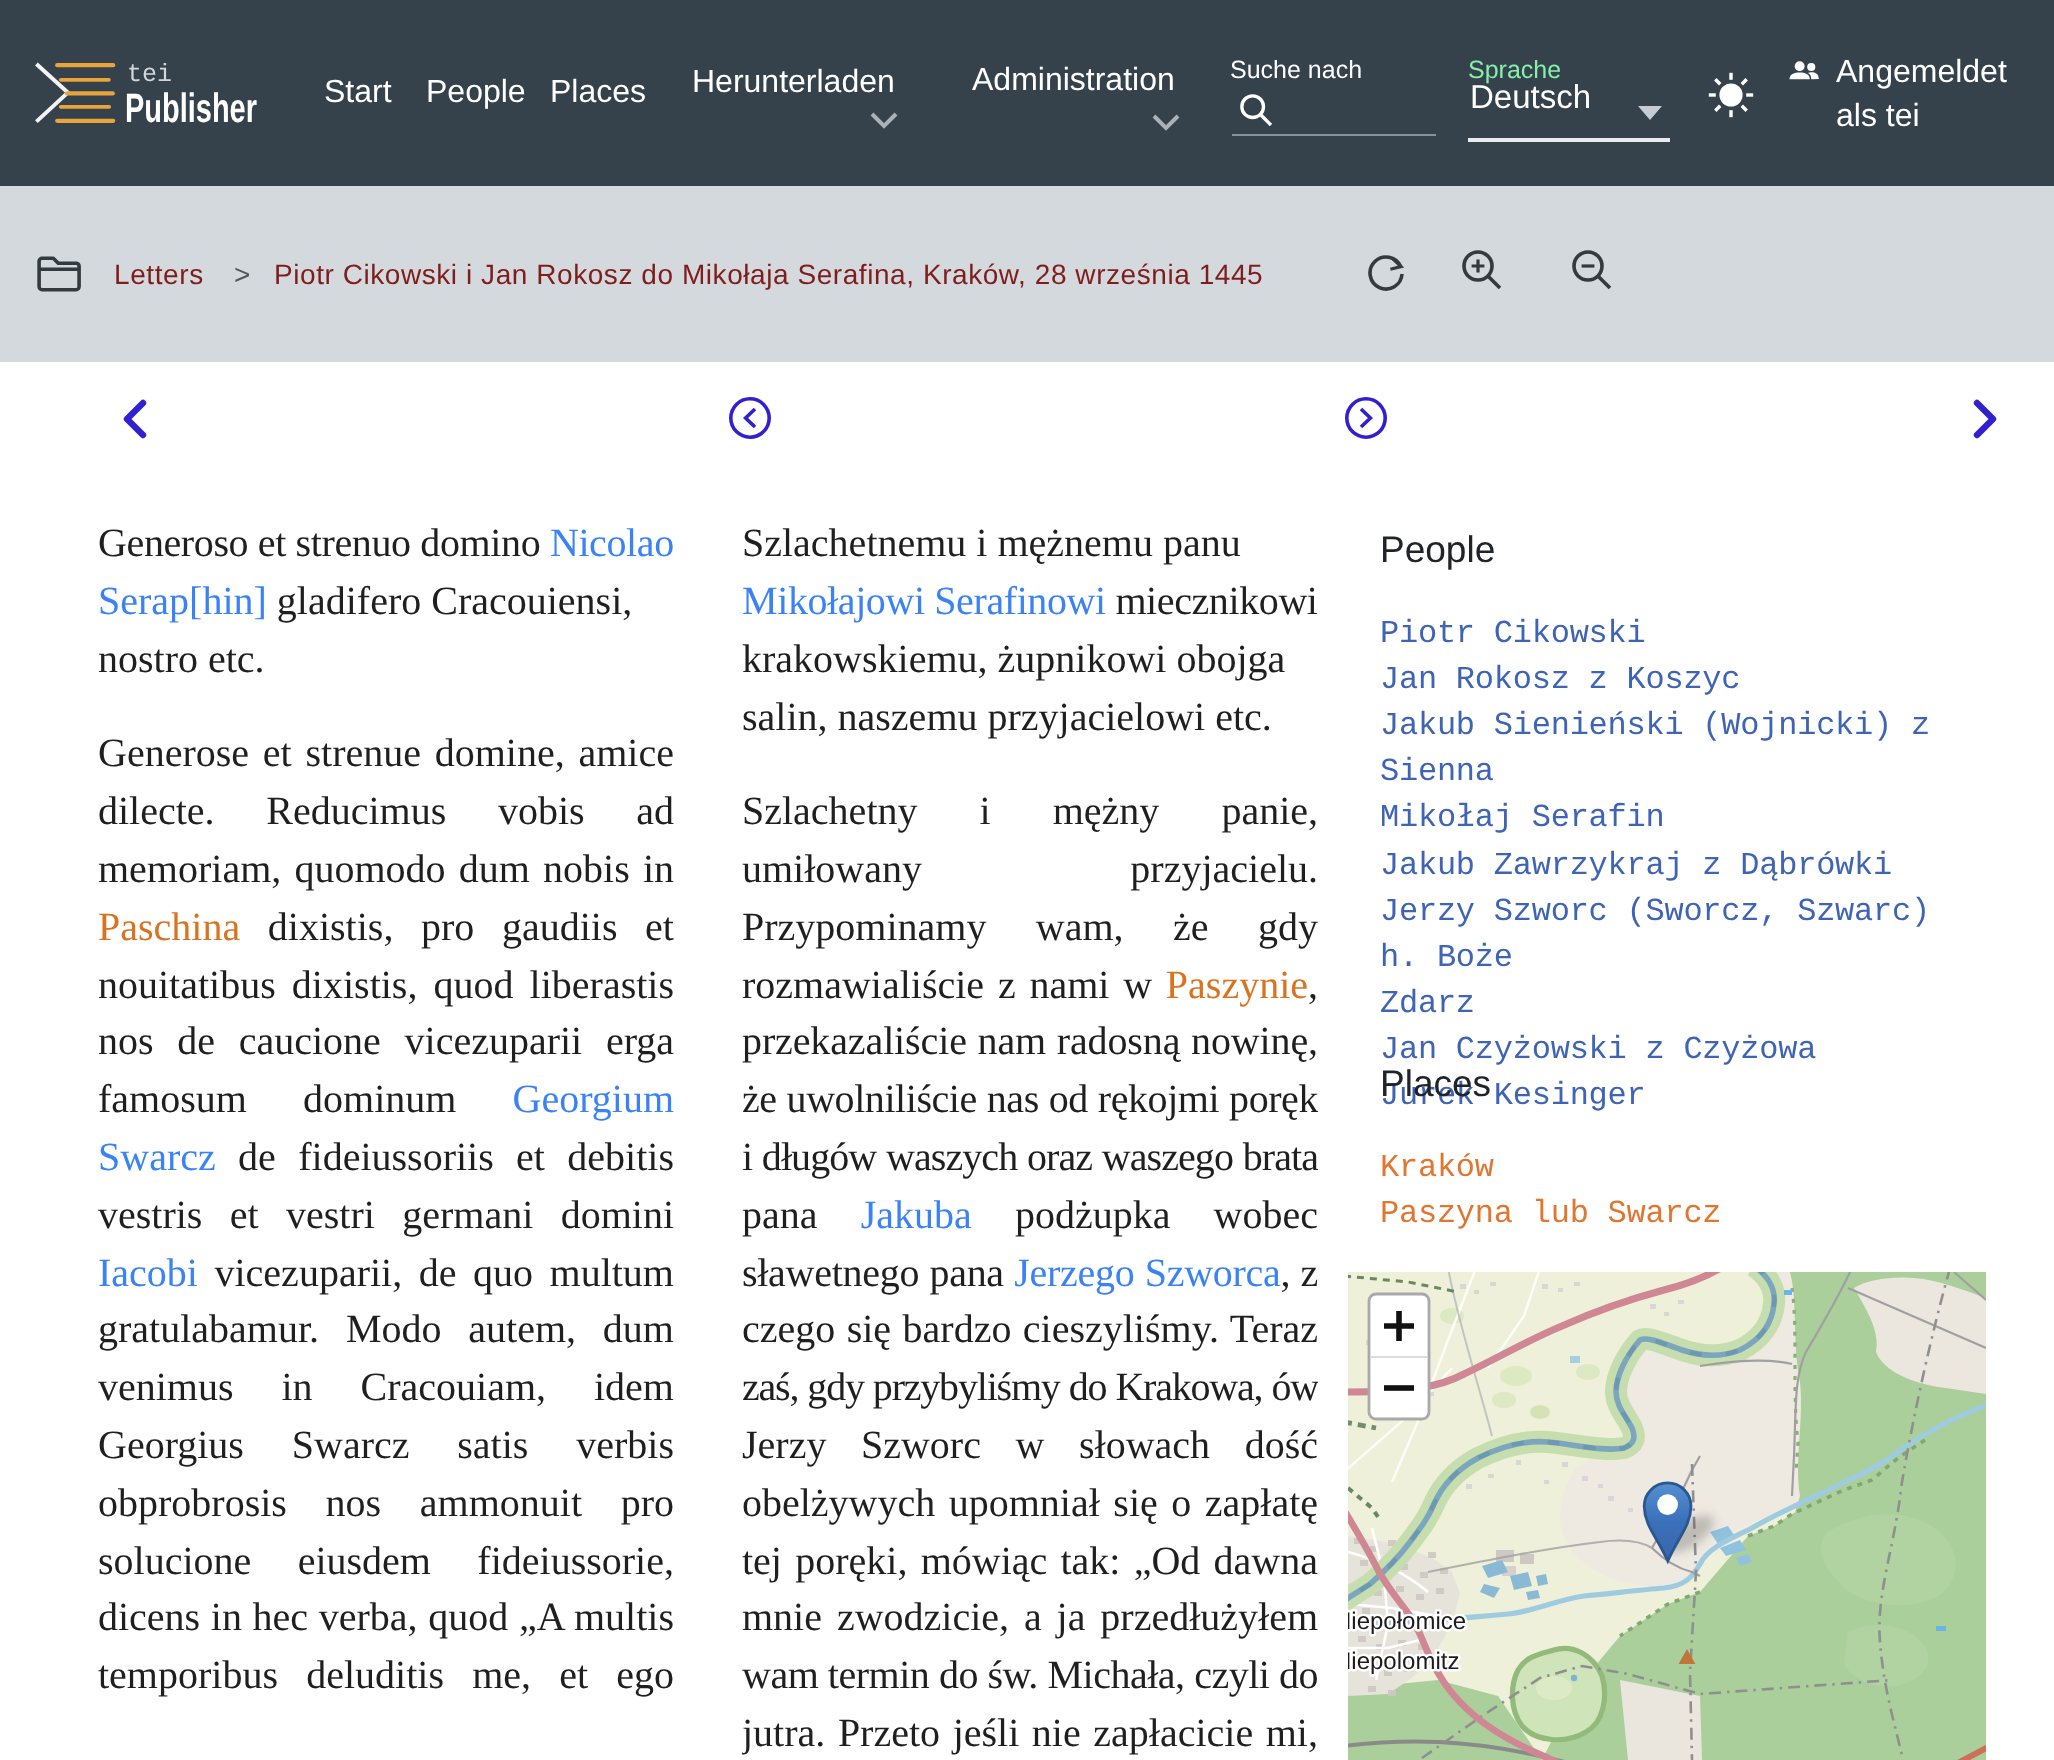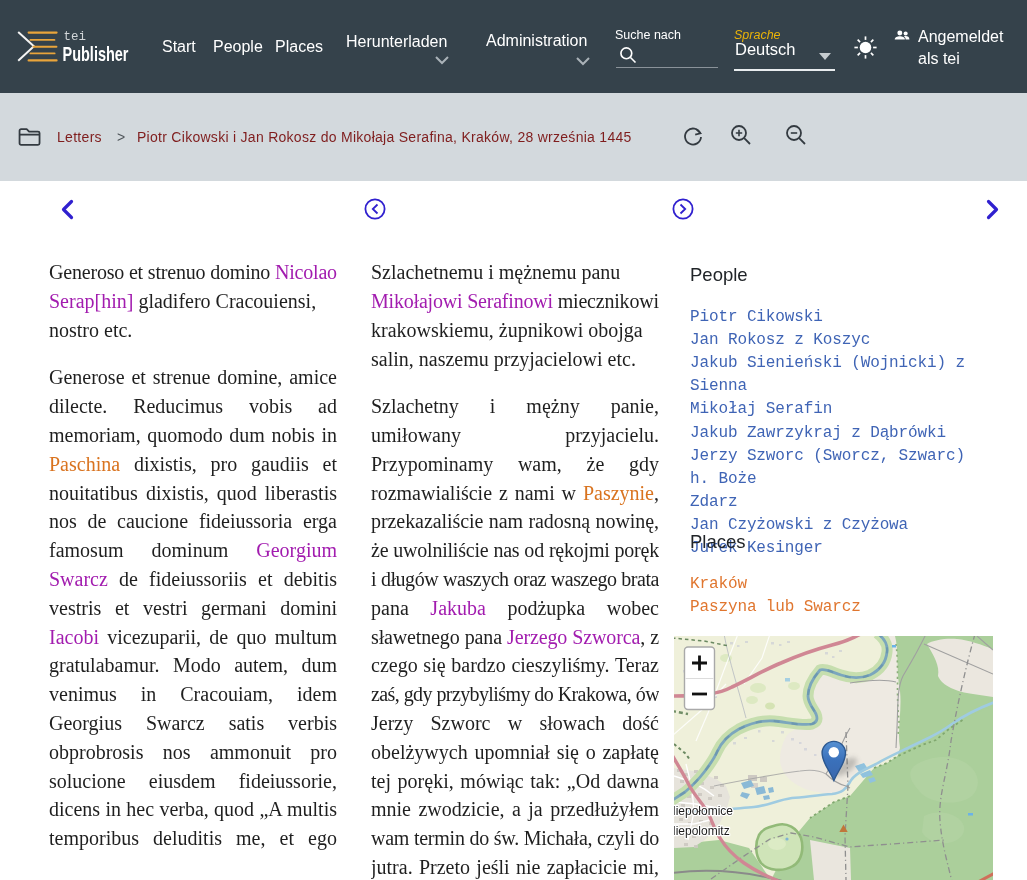--- a/index.html
+++ b/index.html
@@ -11,21 +11,21 @@
   .nav { position:absolute; color:#fff; font-size:16px; white-space:nowrap; }
   .lbl { position:absolute; font-size:12.5px; color:#ffffff; white-space:nowrap; }
   
   #crumb { position:absolute; left:0; top:93px; width:1027px; height:88px; background:#d3d9dd; }
   .ctext { position:absolute; font-size:14px; color:#7f1d1d; white-space:nowrap; }
   
   .col { position:absolute; width:288px; font-family:"Liberation Serif", serif;
     font-size:20px; line-height:28.8px; color:#1f1f1f; }
   .jl { text-align:justify; text-align-last:justify; height:28.8px; overflow:hidden; white-space:nowrap; }
   .nl { height:28.8px; white-space:nowrap; }
-  .pb { color:#a21caf; }
+  .pb { color:#3b82f6; }
   .po { color:#d9731f; }
   
   .h2 { position:absolute; font-size:18.5px; font-weight:500; color:#202428; }
   .plist { position:absolute; left:690px; width:290px; font-size:16px; line-height:23.05px; color:#3f64b5; letter-spacing:-0.12px;font-family:Liberation Mono, monospace; }
   .plist.orange { color:#e0762f; }
 </style>
 </head>
 <body>
 <div id="page">
 
@@ -50,21 +50,21 @@
       </svg>
     <svg width="16" height="10" viewBox="0 0 16 10" style="position:absolute;left:575px;top:56px">
         <path d="M2 2 L8 8 L14 2" fill="none" stroke="#aab2b8" stroke-width="2"></path>
       </svg>
     <div class="lbl" style="left:615px; top:28px;">Suche nach</div>
     <svg width="20" height="20" viewBox="0 0 24 24" style="position:absolute;left:618px;top:45px">
         <circle cx="10" cy="10" r="6.5" fill="none" stroke="#fff" stroke-width="2"></circle>
         <path d="M15 15 L21 21" stroke="#fff" stroke-width="2"></path>
       </svg>
     <div style="position:absolute;left:616px;top:67px;width:102px;height:1px;background:#8a9299;"></div>
-    <div class="lbl" style="left:734px; top:28px; color:#eab308;font-style:italic;">Sprache</div>
+    <div class="lbl" style="left:734px; top:28px; color:#86efac;">Sprache</div>
     <div class="nav" style="left:735px; top:40px; font-size:16.5px;">Deutsch</div>
     <svg width="12" height="7" viewBox="0 0 12 7" style="position:absolute;left:819px;top:53px">
         <path d="M0 0 H12 L6 7 Z" fill="#c6ccd0"></path>
       </svg>
     <div style="position:absolute;left:734px;top:69px;width:101px;height:1.6px;background:#e8ecee;"></div>
 
     <svg width="23" height="23" viewBox="0 0 23 23" style="position:absolute;left:854px;top:36px">
       <g stroke="#fff" stroke-width="1.7">
         <path d="M11.5 0.4 V3.9"></path>
           <path d="M11.5 19.1 V22.6"></path>
@@ -132,21 +132,21 @@
   <div class="col" style="left:49px; top:258.2px;">
     <div class="nl" style="letter-spacing:-0.19px">Generoso et strenuo domino <span class="pb">Nicolao</span></div>
     <div class="nl"><span class="pb">Serap[hin]</span> gladifero Cracouiensi,</div>
     <div class="nl">nostro etc.</div>
     <div style="height:18.9px"></div>
     <div class="jl">Generose et strenue domine, amice</div>
     <div class="jl">dilecte. Reducimus vobis ad</div>
     <div class="jl">memoriam, quomodo dum nobis in</div>
     <div class="jl"><span class="po">Paschina</span> dixistis, pro gaudiis et</div>
     <div class="jl">nouitatibus dixistis, quod liberastis</div>
-    <div class="jl">nos de caucione fideiussoria erga</div>
+    <div class="jl">nos de caucione vicezuparii erga</div>
     <div class="jl">famosum dominum <span class="pb">Georgium</span></div>
     <div class="jl"><span class="pb">Swarcz</span> de fideiussoriis et debitis</div>
     <div class="jl">vestris et vestri germani domini</div>
     <div class="jl"><span class="pb">Iacobi</span> vicezuparii, de quo multum</div>
     <div class="jl">gratulabamur. Modo autem, dum</div>
     <div class="jl">venimus in Cracouiam, idem</div>
     <div class="jl">Georgius Swarcz satis verbis</div>
     <div class="jl">obprobrosis nos ammonuit pro</div>
     <div class="jl">solucione eiusdem fideiussorie,</div>
     <div class="jl">dicens in hec verba, quod „A multis</div>

